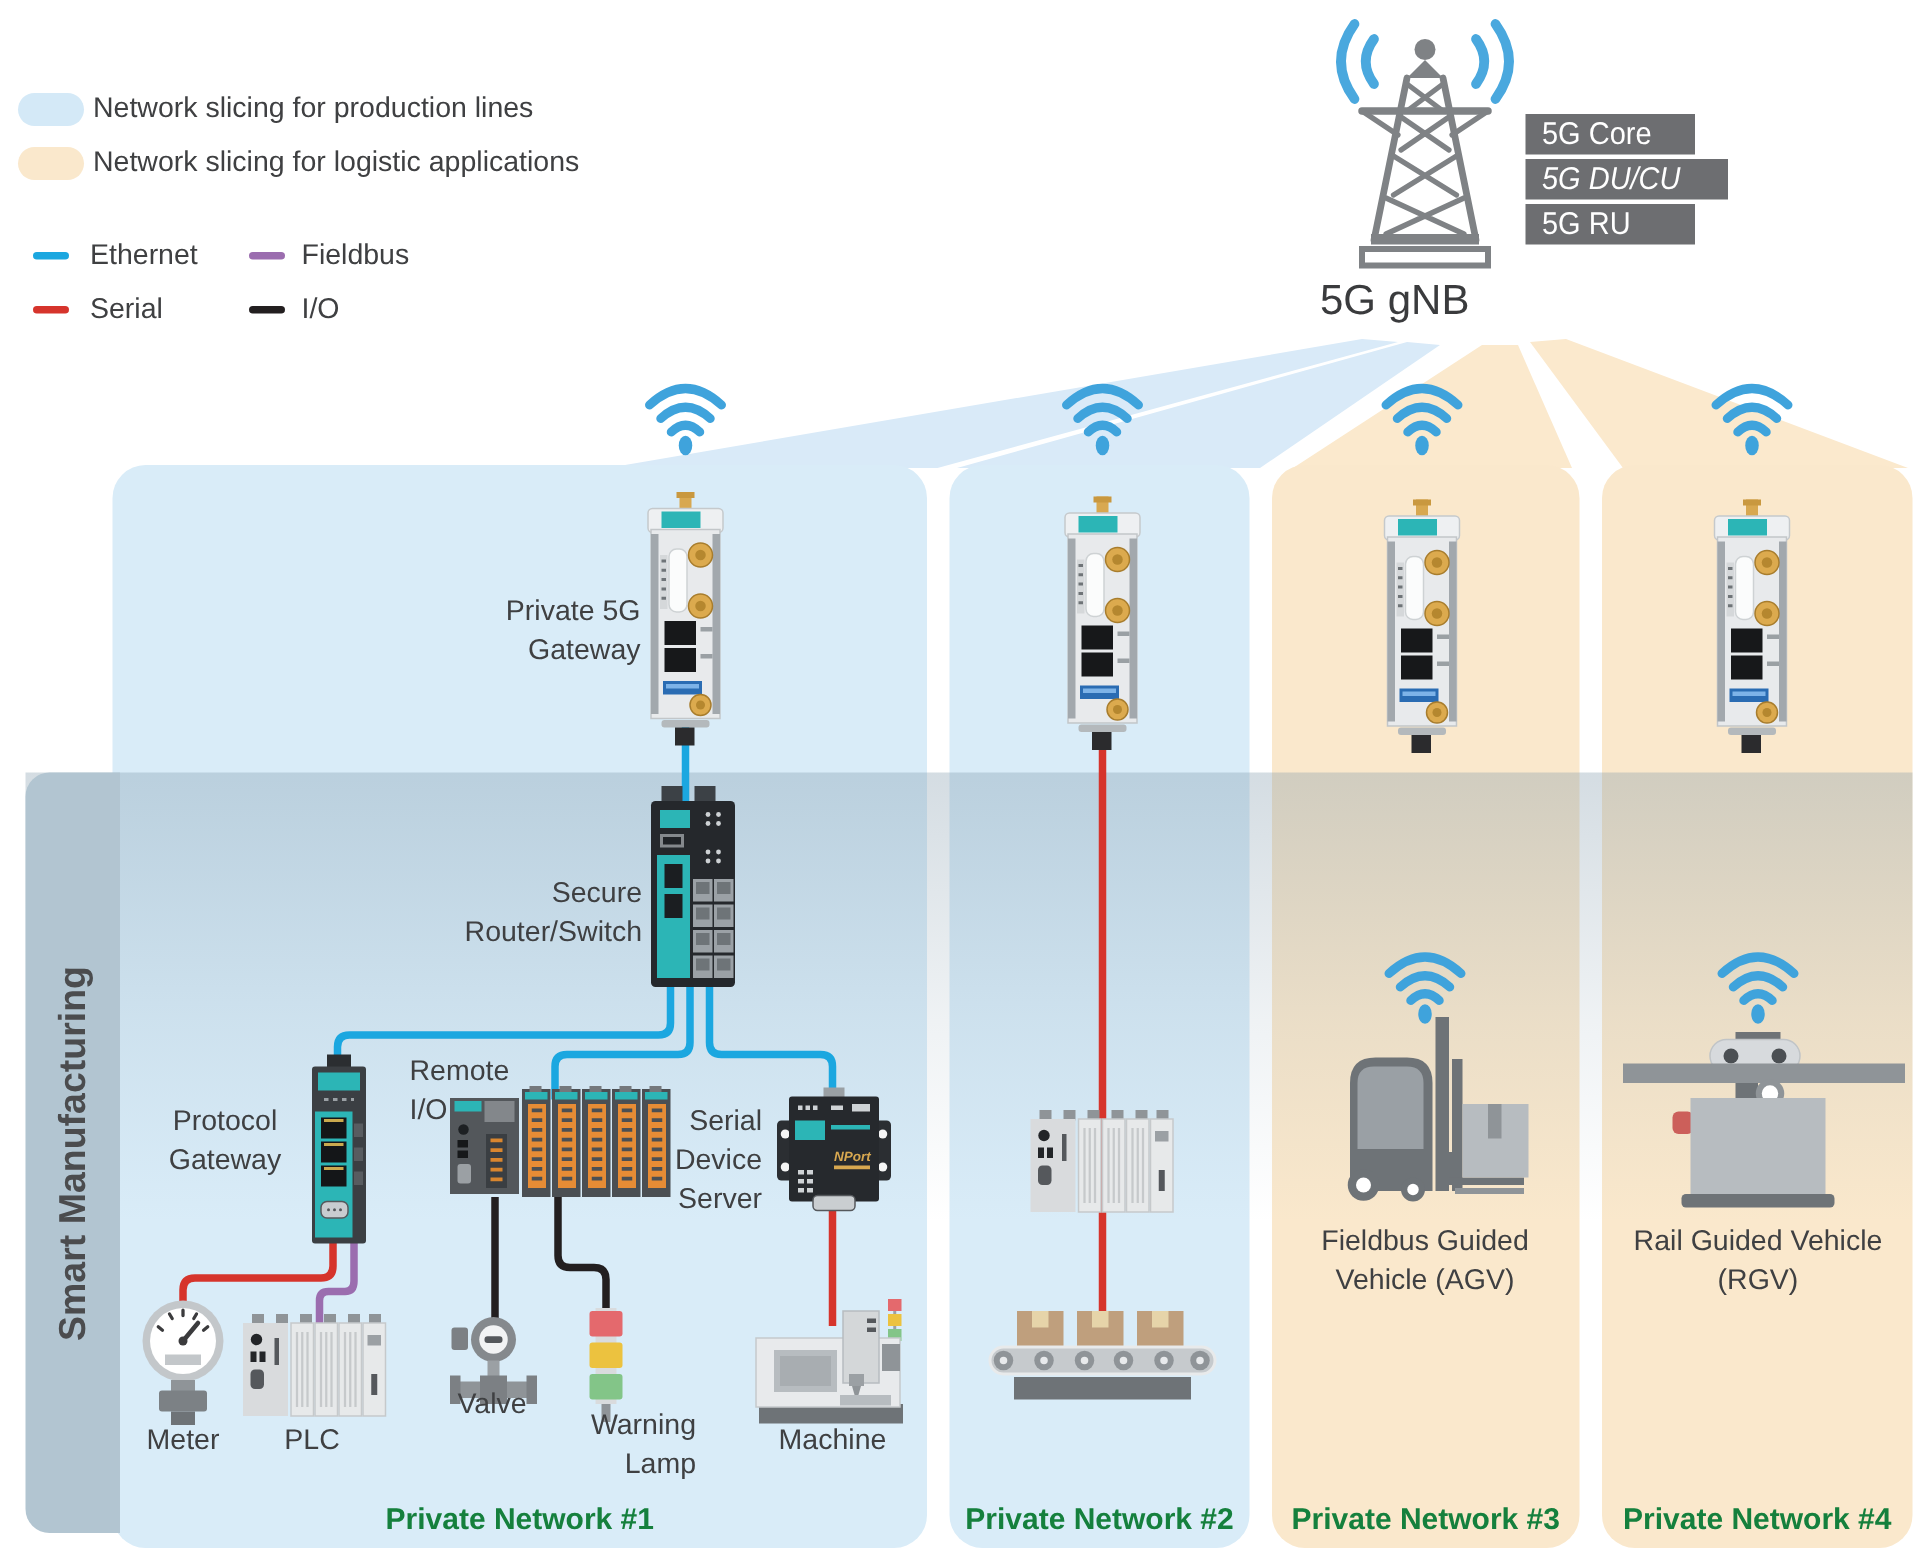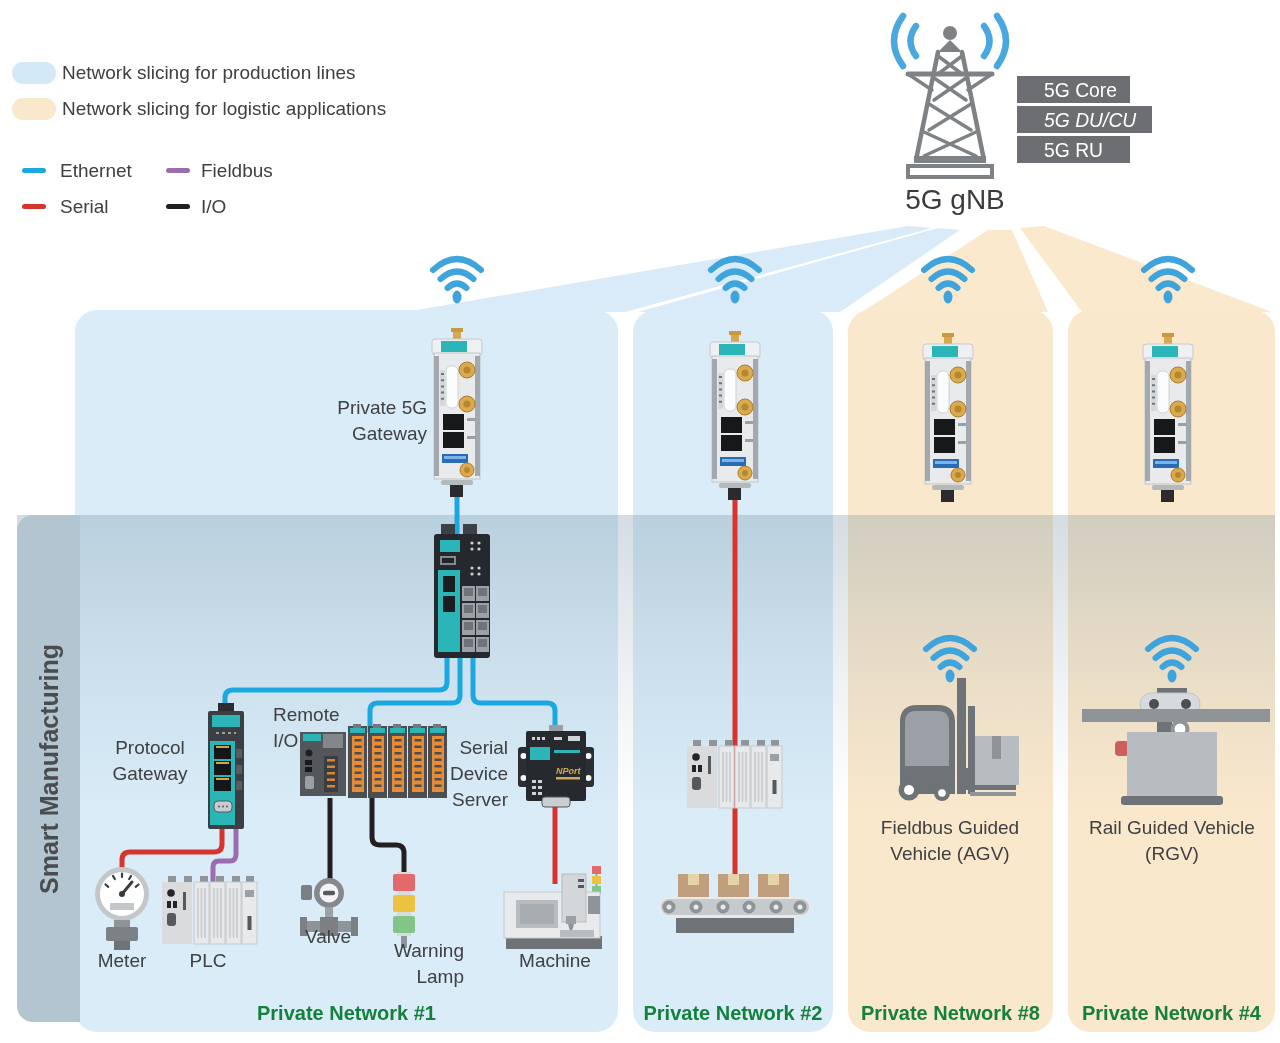--- a/index.html
+++ b/index.html
@@ -18,23 +18,23 @@
   .pill{position:absolute;width:44px;height:22px;border-radius:11px;}
   .pill.blue{background:#d4e9f7;}
   .pill.orange{background:#fae8cc;}
   .dash{position:absolute;width:24px;height:5px;border-radius:2.5px;}
   .lbl{position:absolute;font-size:19px;line-height:26px;color:#3f4042;}
   .lbl span{display:block;}
   .lbl.r{text-align:right;}
   .lbl.c{text-align:center;}
   .net-title{position:absolute;font-size:20px;font-weight:bold;color:#15803d;text-align:center;}
   .gnb-box{position:absolute;left:1017px;height:27px;background:#6d6e71;color:#fff;
-           font-size:21px;line-height:27px;padding-left:27px;box-sizing:border-box;}
+           font-size:21px;line-height:27px;padding-left:11px;box-sizing:border-box;}
   .cond{display:inline-block;transform:scaleX(.92);transform-origin:0 50%;}
-  .gnb-label{position:absolute;left:880px;top:184px;width:150px;text-align:center;
+  .gnb-label{position:absolute;left:880px;top:184px;width:150px;
              font-size:28px;color:#3a3b3d;}
 </style>
 </head>
 <body>
 
 <div class="canvas">
 
   <svg class="layer">
     <polygon points="908,226 932,228 625,312 405,312" fill="#d9eaf8"></polygon>
     <polygon points="938,228 960,230 840,312 638,312" fill="#d9eaf8"></polygon>
@@ -421,20 +421,24 @@
 
   <div class="gnb-box" style="top:76px;width:113px;"><span class="cond">5G Core</span></div>
   <div class="gnb-box" style="top:106px;width:135px;font-style:italic;"><span class="cond">5G DU/CU</span></div>
   <div class="gnb-box" style="top:136px;width:113px;"><span class="cond">5G RU</span></div>
   <div class="gnb-label">5G gNB</div>
 
   <div class="lbl r" style="left:267px;top:395px;width:160px;">
     <span>Private 5G</span>
       <span>Gateway</span>
   </div>
+  <div class="lbl r" style="left:248px;top:583px;width:180px;">
+    <span>Secure</span>
+      <span>Router/Switch</span>
+  </div>
   <div class="lbl c" style="left:70px;top:735px;width:160px;">
     <span>Protocol</span>
       <span>Gateway</span>
   </div>
   <div class="lbl" style="left:273px;top:702px;width:100px;">
     <span>Remote</span>
       <span>I/O</span>
   </div>
   <div class="lbl r" style="left:398px;top:735px;width:110px;">
     <span>Serial</span>
@@ -453,16 +457,16 @@
     <span>Fieldbus Guided</span>
       <span>Vehicle (AGV)</span>
   </div>
   <div class="lbl c" style="left:1072px;top:815px;width:200px;">
     <span>Rail Guided Vehicle</span>
       <span>(RGV)</span>
   </div>
 
   <div class="net-title" style="left:75px;top:1002px;width:543px;">Private Network #1</div>
   <div class="net-title" style="left:633px;top:1002px;width:200px;">Private Network #2</div>
-  <div class="net-title" style="left:848px;top:1002px;width:205px;">Private Network #8</div>
+  <div class="net-title" style="left:848px;top:1002px;width:205px;">Private Network #3</div>
   <div class="net-title" style="left:1068px;top:1002px;width:207px;">Private Network #4</div>
 
 </div>
 
 </body></html>

